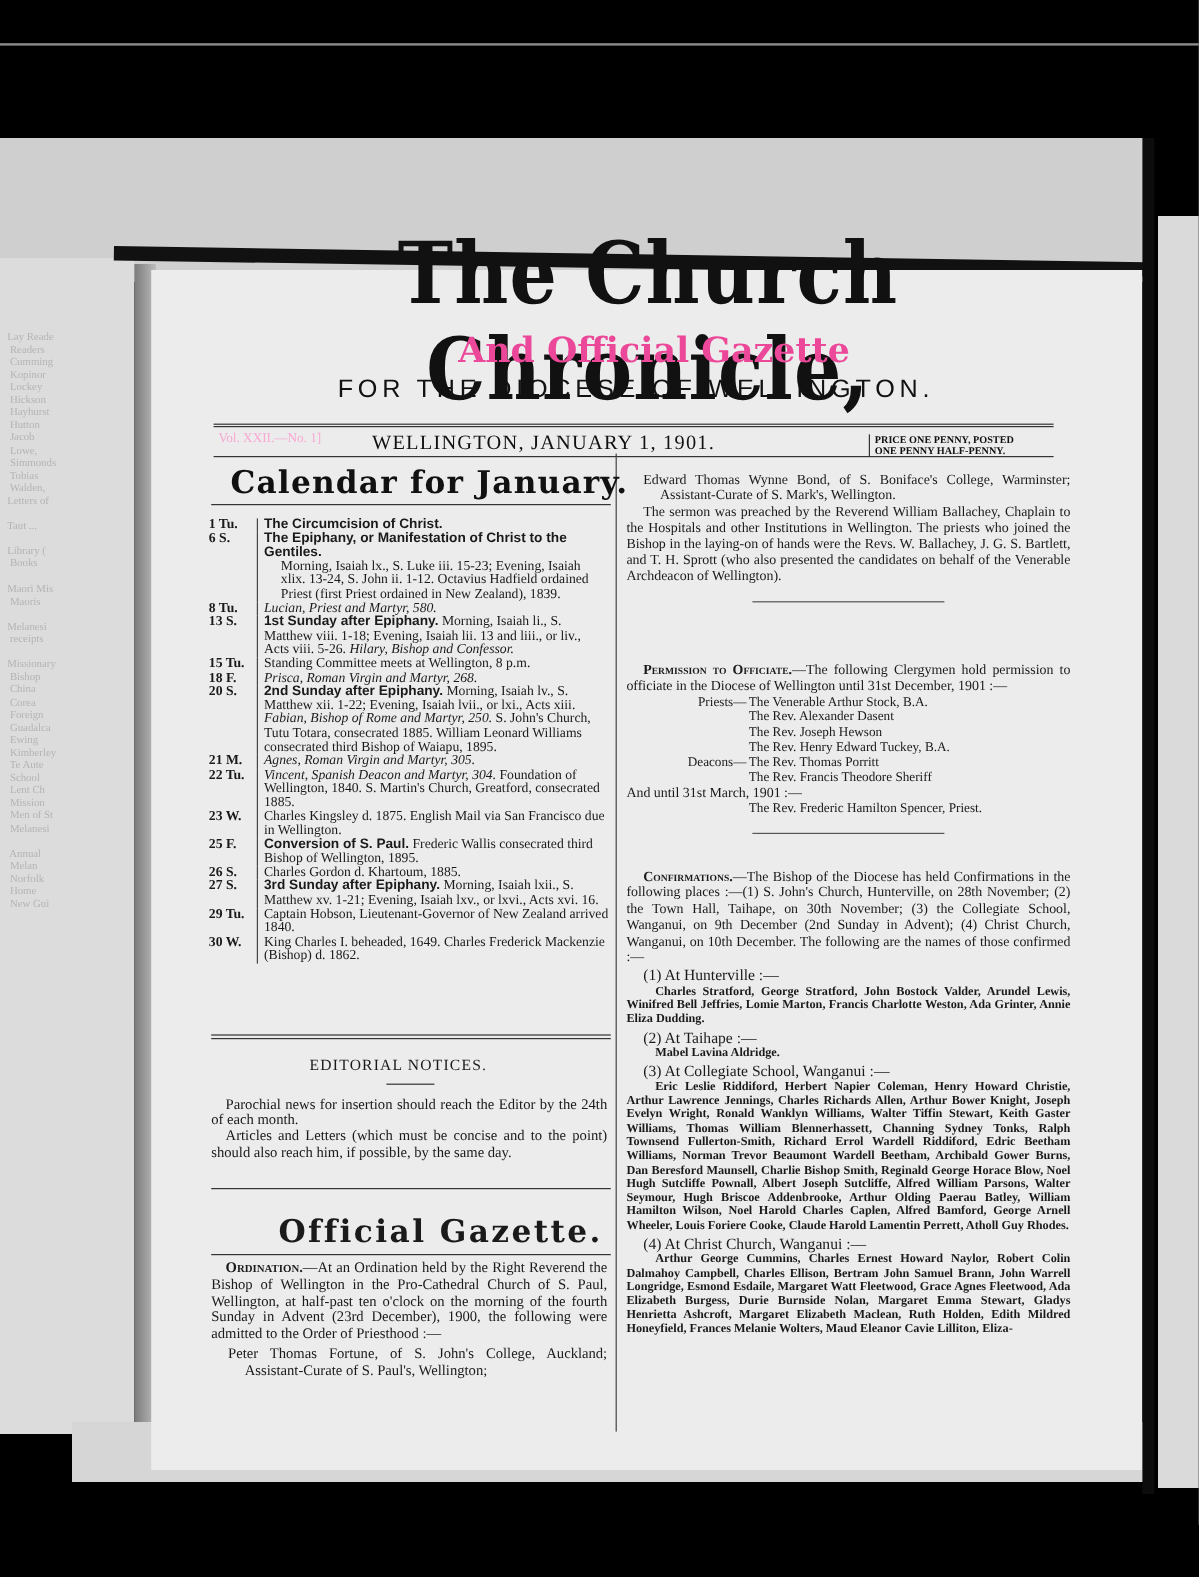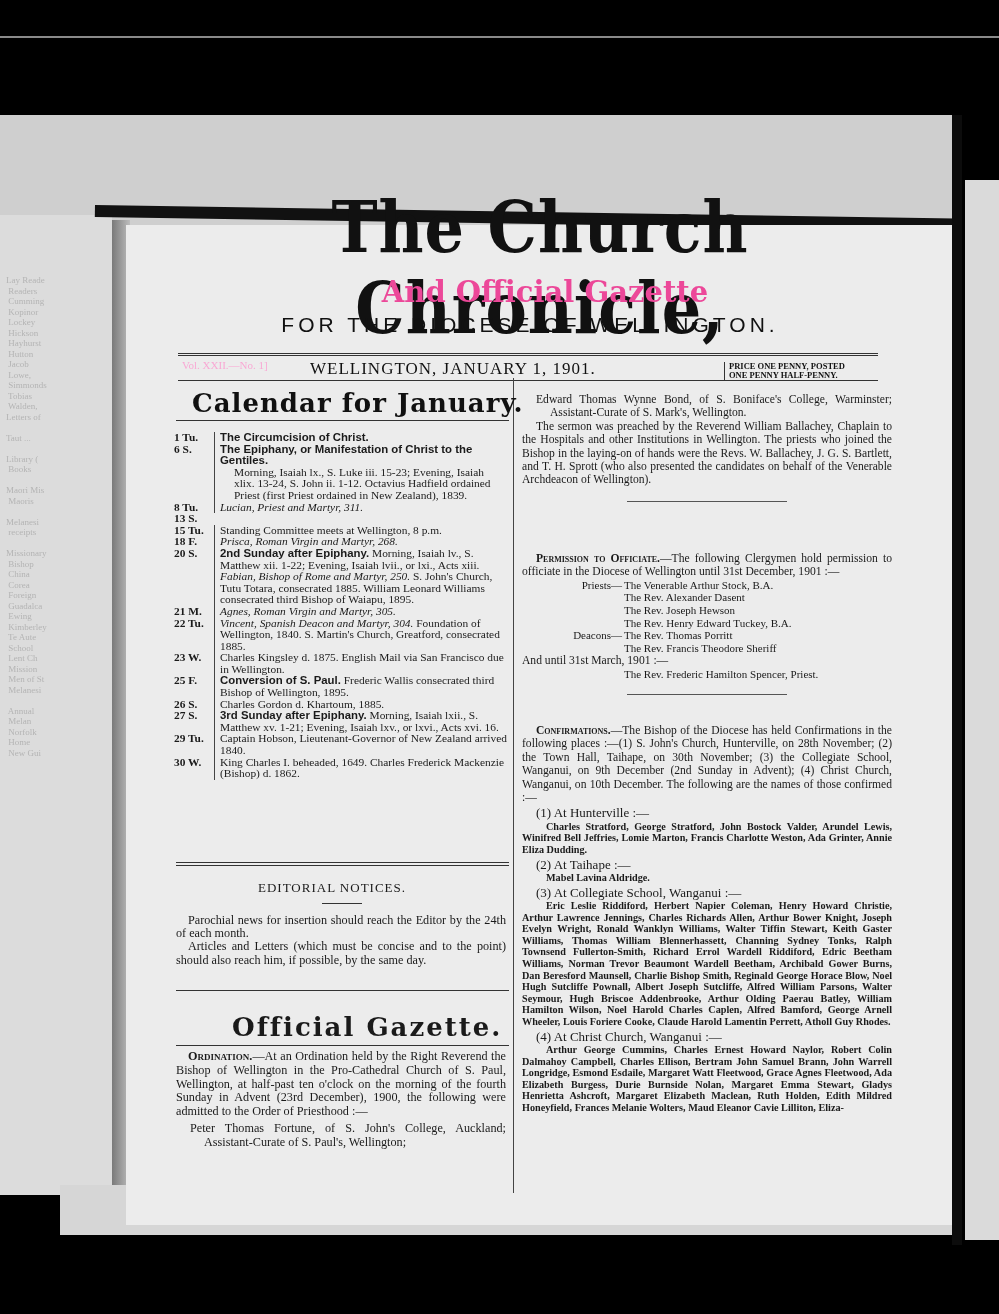--- a/index.html
+++ b/index.html
@@ -151,24 +151,25 @@
     <div class="cal-entry">
       <span class="cal-day">1 Tu.</span>
       <span class="cal-text"><span class="head">The Circumcision of Christ.</span></span>
     </div>
     <div class="cal-entry">
       <span class="cal-day">6 S.</span>
       <span class="cal-text"><span class="head">The Epiphany, or Manifestation of Christ to the Gentiles.</span><div class="cal-cont">Morning, Isaiah lx., S. Luke iii. 15-23; Evening, Isaiah xlix. 13-24, S. John ii. 1-12. Octavius Hadfield ordained Priest (first Priest ordained in New Zealand), 1839.</div></span>
     </div>
     <div class="cal-entry">
       <span class="cal-day">8 Tu.</span>
-      <span class="cal-text"><span class="ital">Lucian, Priest and Martyr, 311.</span></span>
+      <span class="cal-text"><span class="ital">Lucian, Priest and Martyr, 580.</span></span>
     </div>
     <div class="cal-entry">
       <span class="cal-day">13 S.</span>
+      <span class="cal-text"><span class="head">1st Sunday after Epiphany.</span> <span>Morning, Isaiah li., S. Matthew viii. 1-18; Evening, Isaiah lii. 13 and liii., or liv., Acts viii. 5-26.</span> <span class="ital">Hilary, Bishop and Confessor.</span></span>
     </div>
     <div class="cal-entry">
       <span class="cal-day">15 Tu.</span>
       <span class="cal-text">Standing Committee meets at Wellington, 8 p.m.</span>
     </div>
     <div class="cal-entry">
       <span class="cal-day">18 F.</span>
       <span class="cal-text"><span class="ital">Prisca, Roman Virgin and Martyr, 268.</span></span>
     </div>
     <div class="cal-entry">

